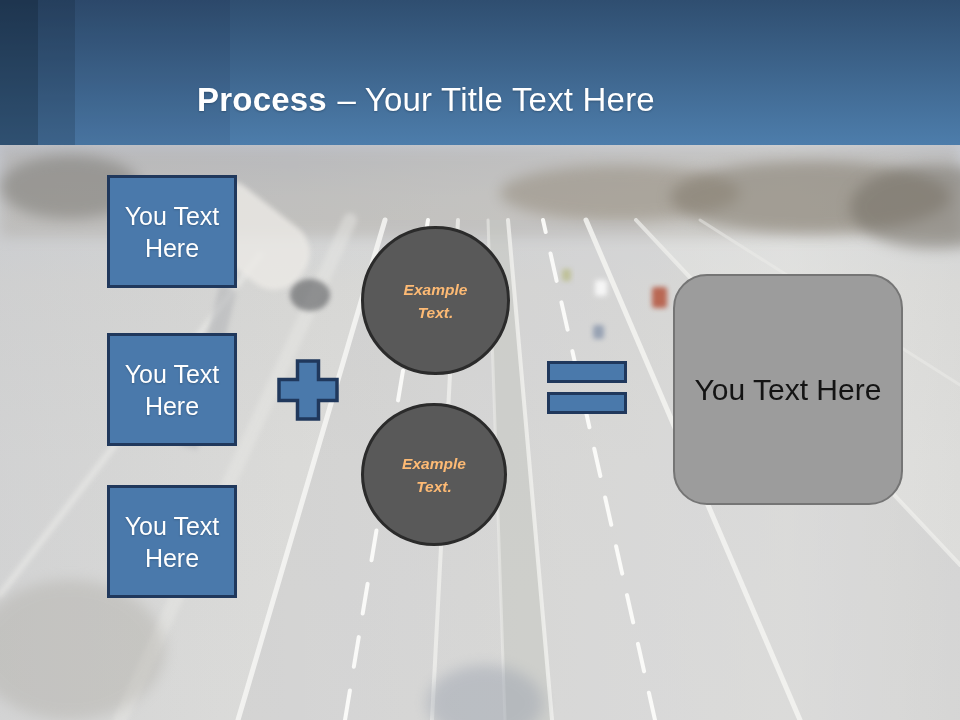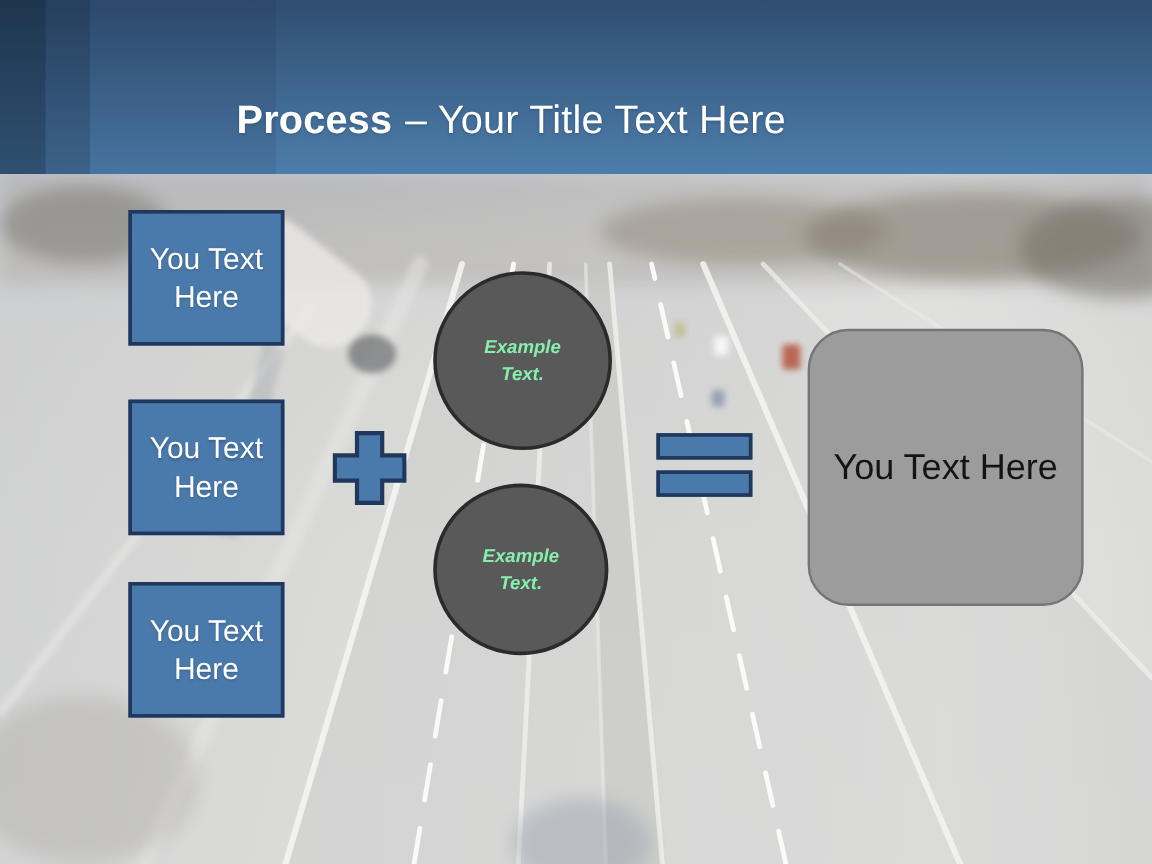--- a/index.html
+++ b/index.html
@@ -49,21 +49,21 @@
   .blue-box .lbl{width:110px;}
   .box1{top:175px;} .box2{top:333px;} .box3{top:485px;}
 
   .plus-wrap{position:absolute;left:277px;top:359px;width:62px;height:62px;}
 
   .circle{
     position:absolute;box-sizing:border-box;border-radius:50%;
     background:var(--circle-gray,#595959);
     border:3.5px solid var(--circle-border,#2B2B2B);
     display:flex;align-items:center;justify-content:center;text-align:center;
-    color:#86efac;font-size:15.5px;line-height:23px;font-weight:700;font-style:italic;
+    color:#fdba74;font-size:15.5px;line-height:23px;font-weight:700;font-style:italic;
   }
   .circle .lbl{width:86px;}
   .circle1{left:361px;top:226px;width:149px;height:149px;}
   .circle2{left:361px;top:403px;width:146px;height:143px;}
 
   .equals{position:absolute;left:547px;top:361px;width:80px;height:53px;
     display:flex;flex-direction:column;justify-content:space-between;}
   .equals .bar{
     width:80px;height:22px;box-sizing:border-box;
     background:var(--accent-blue,#4A79AB);

